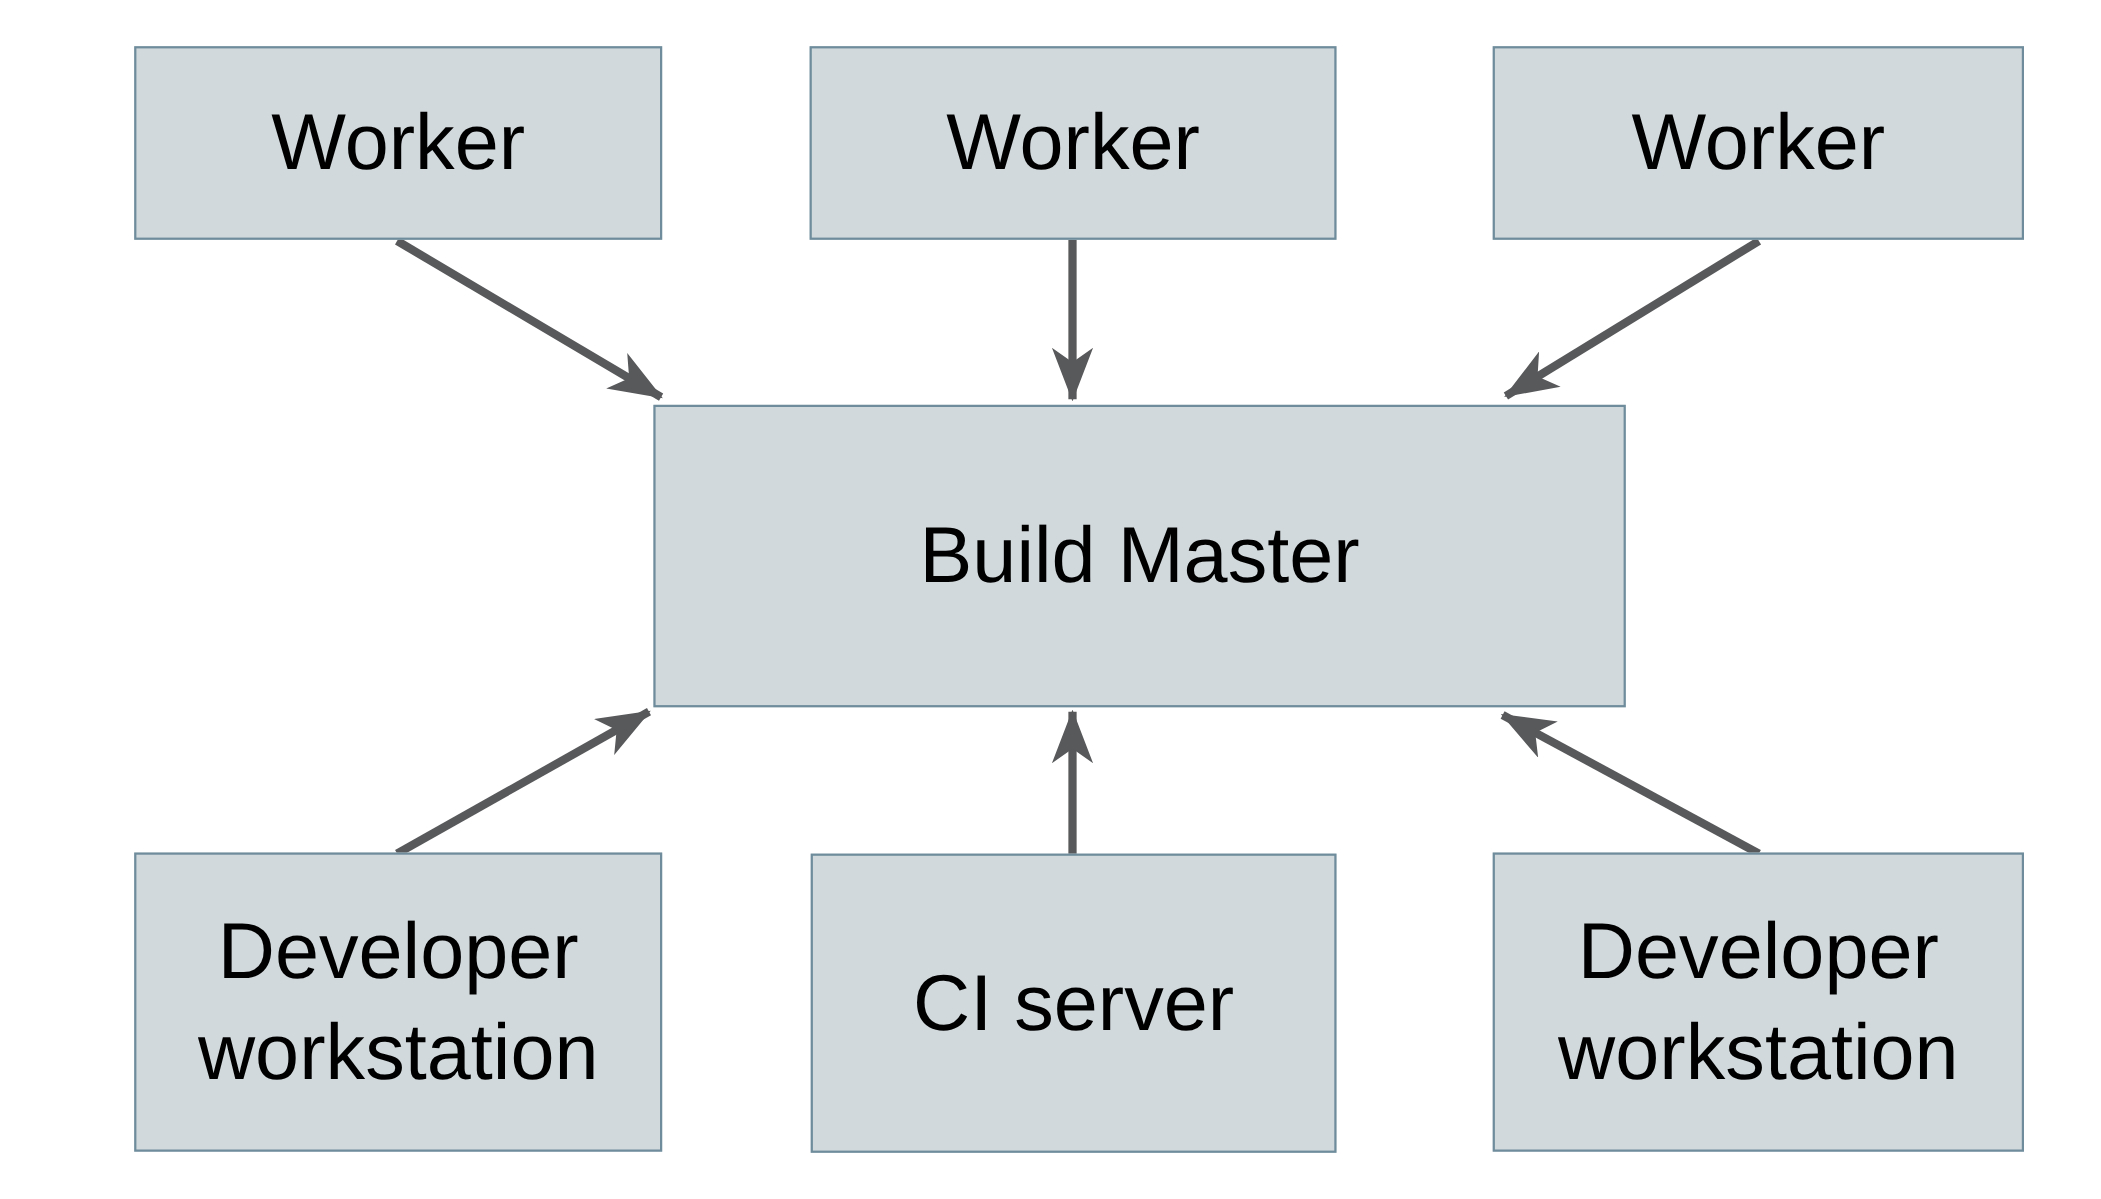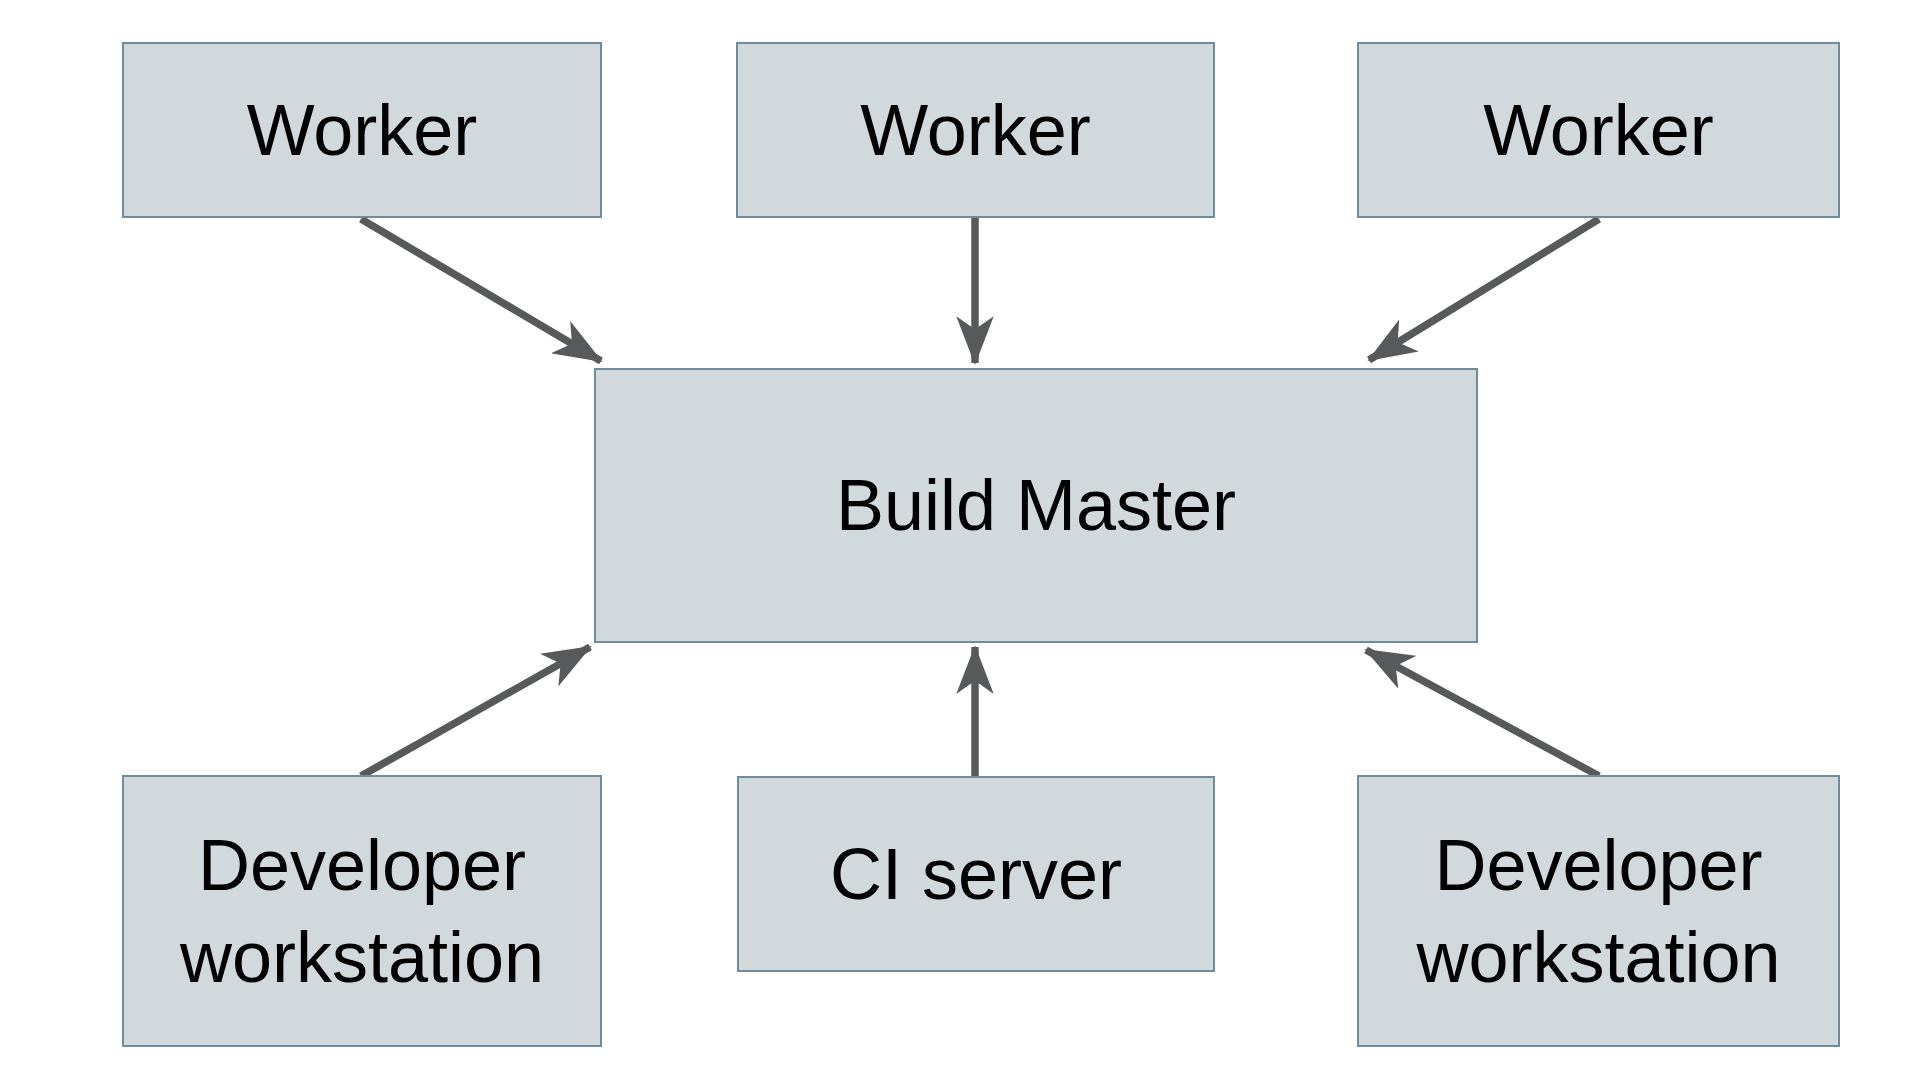--- a/index.html
+++ b/index.html
@@ -43,21 +43,21 @@
     line-height: 1.28;
     color: var(--text, #000000);
     padding: 0 8px;
   }
   
   #node-worker-1      { left: 122px;  top: 42px;  width: 480px; height: 176px; }
   #node-worker-2      { left: 736px;  top: 42px;  width: 479px; height: 176px; }
   #node-worker-3      { left: 1357px; top: 42px;  width: 483px; height: 176px; }
   #node-build-master  { left: 594px;  top: 368px; width: 884px; height: 275px; }
   #node-dev-left      { left: 122px;  top: 775px; width: 480px; height: 272px; }
-  #node-ci-server     { left: 737px;  top: 776px; width: 478px; height: 196px; }
+  #node-ci-server     { left: 737px;  top: 776px; width: 478px; height: 272px; }
   #node-dev-right     { left: 1357px; top: 775px; width: 483px; height: 272px; }
 </style>
 </head>
 <body>
 
 <div class="canvas">
 
   <svg class="edges" width="1910" height="1090" viewBox="0 0 1910 1090" aria-hidden="true">
     <defs>
       <marker id="arrowhead" viewBox="0 0 13 10" refX="12.5" refY="5" markerWidth="6.5" markerHeight="5" orient="auto">

